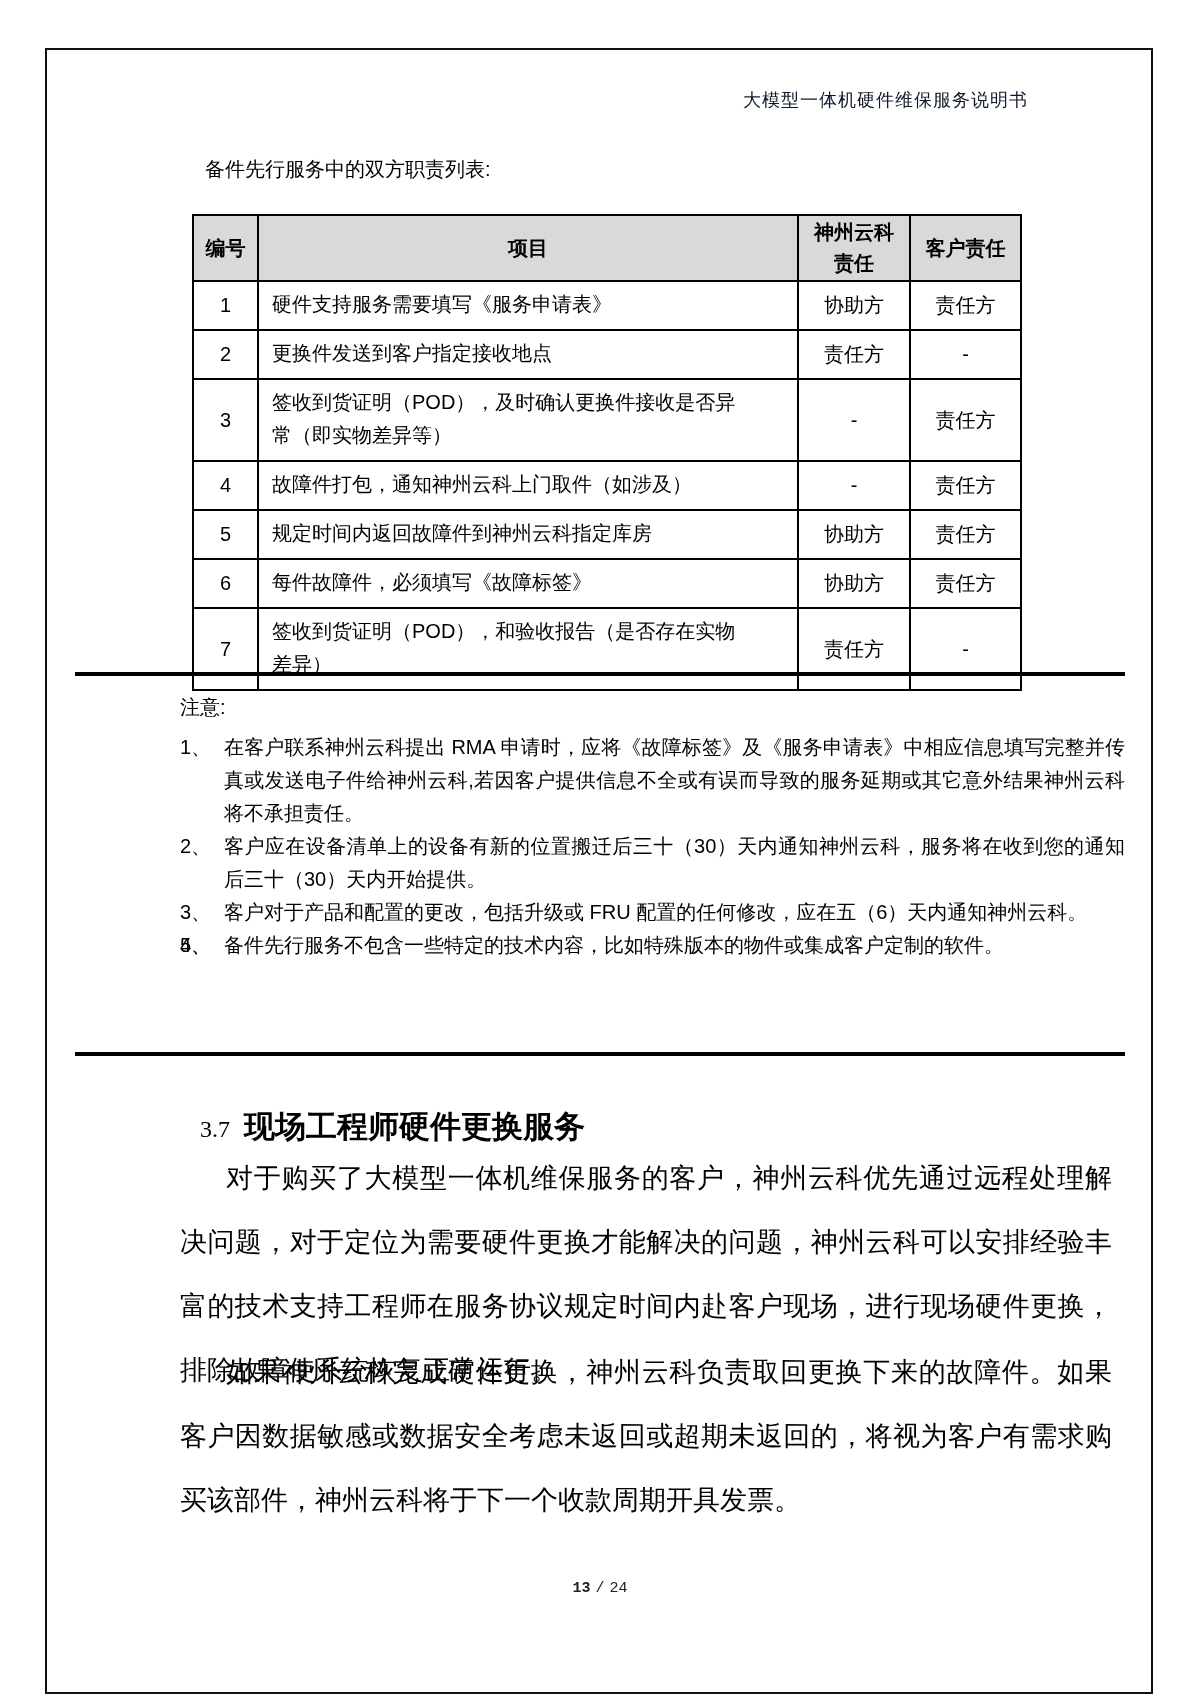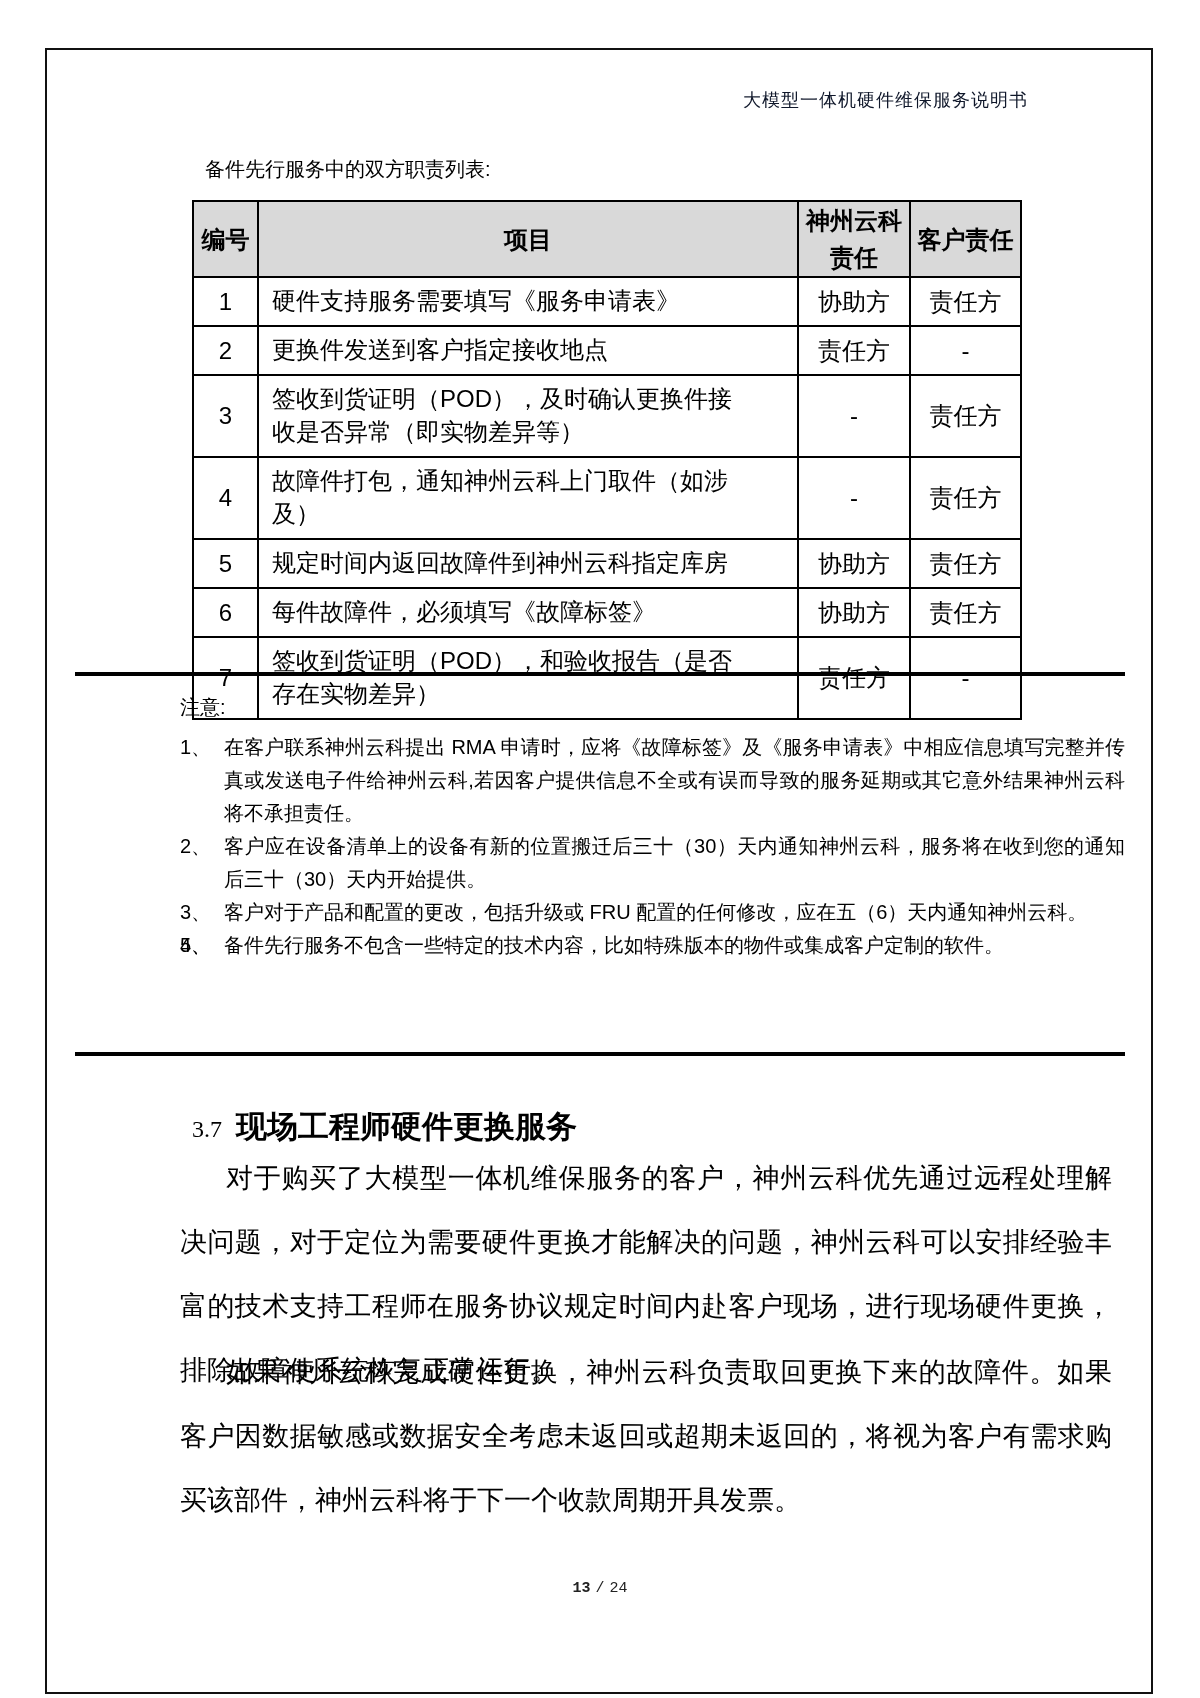--- a/index.html
+++ b/index.html
@@ -26,25 +26,25 @@
     letter-spacing: 1px;
   }
   .table-caption {
     position: absolute;
     left: 205px; top: 156px;
     font-size: 20px;
     color: #000;
   }
   table.resp-table {
     position: absolute;
-    left: 192px; top: 200px;
+    left: 192px; top: 214px;
     width: 828px;
     border-collapse: collapse;
     table-layout: fixed;
-    font-size: 24px;
+    font-size: 20px;
   }
   .resp-table col.c-no { width: 65px; }
   .resp-table col.c-item { width: 540px; }
   .resp-table col.c-vendor { width: 112px; }
   .resp-table col.c-customer { width: 111px; }
   .resp-table th, .resp-table td {
     border: 2px solid #000;
     vertical-align: middle;
   }
   .resp-table thead th {
@@ -93,20 +93,21 @@
   }
   .section-heading {
     position: absolute;
     left: 192px; top: 1106px;
     white-space: nowrap;
   }
   .section-number {
     font-family: "Liberation Serif", serif;
     font-size: 24px;
     margin-right: 14px;
+    margin-left: 8px;
   }
   .section-title {
     font-size: 31px;
     font-weight: bold;
   }
   .body-par {
     position: absolute;
     left: 180px;
     width: 932px;
     font-size: 27px;

